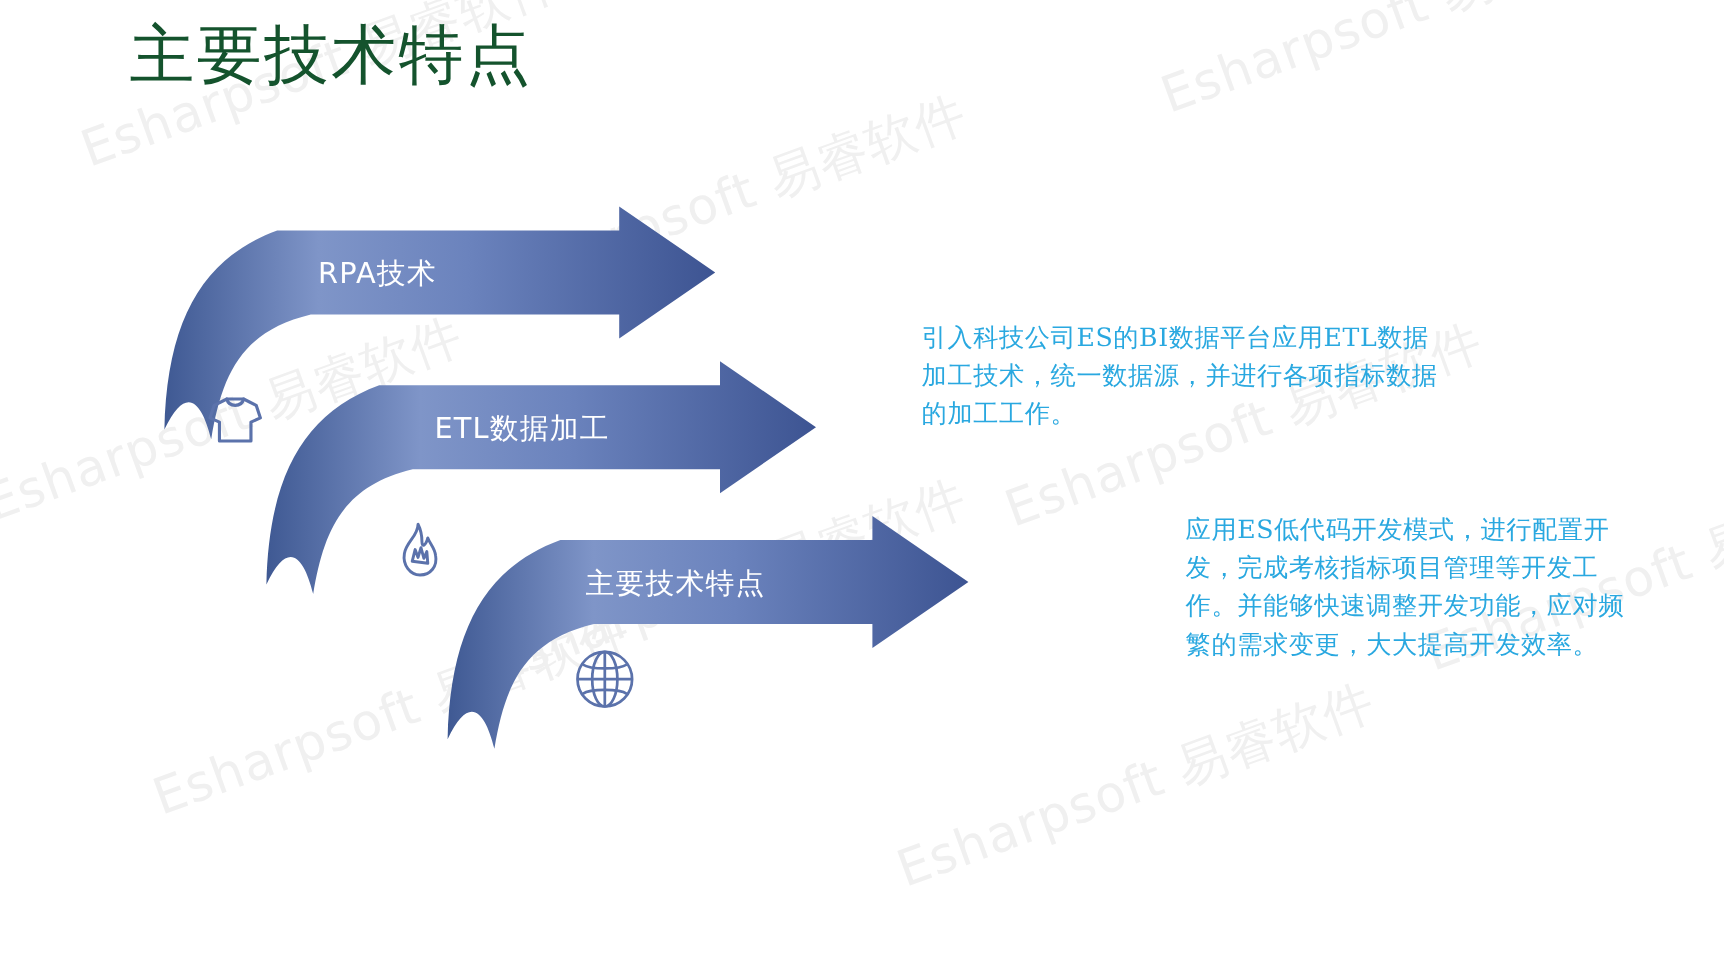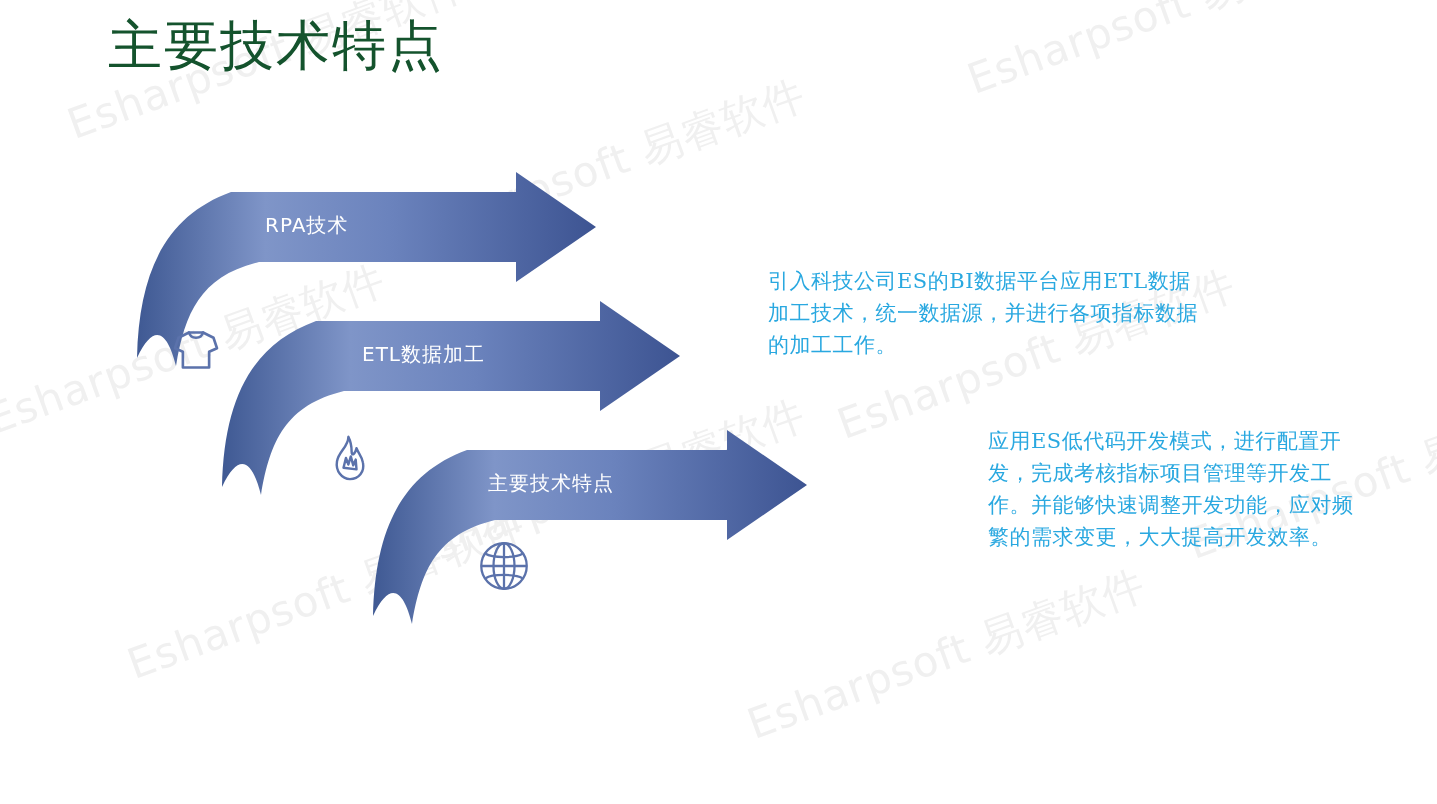--- a/index.html
+++ b/index.html
@@ -36,21 +36,21 @@
     z-index:30;
     white-space:nowrap;
   }
 
   
   #arrows{position:absolute;left:0;top:0;width:1437px;height:804px;z-index:10;}
 
   .arrow-label{
     position:absolute;
     color:#ffffff;
-    font-size:20px;
+    font-size:24px;
     font-family:"DejaVu Sans","Liberation Sans",sans-serif;
     white-space:nowrap;
     z-index:20;
     letter-spacing:1px;
   }
 
   
   .icon{position:absolute;z-index:22;}
 
   

